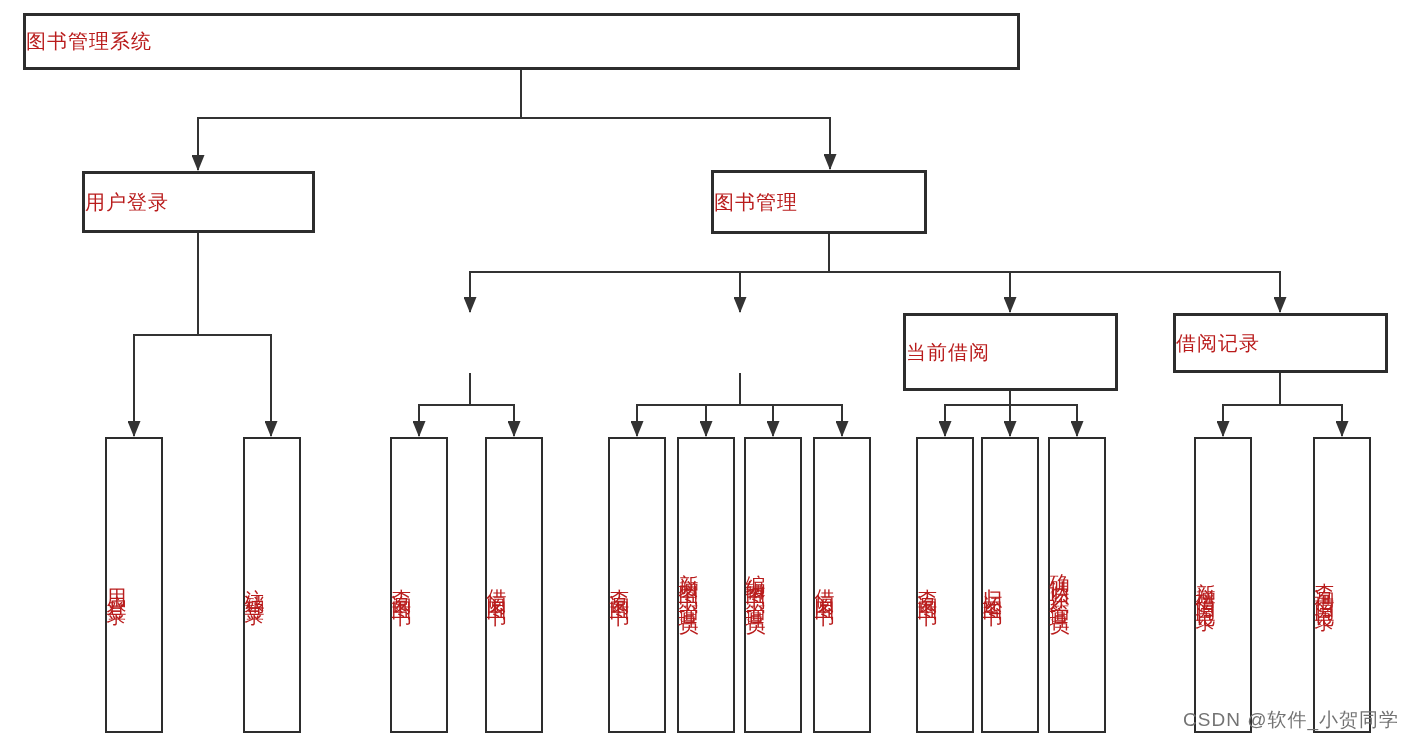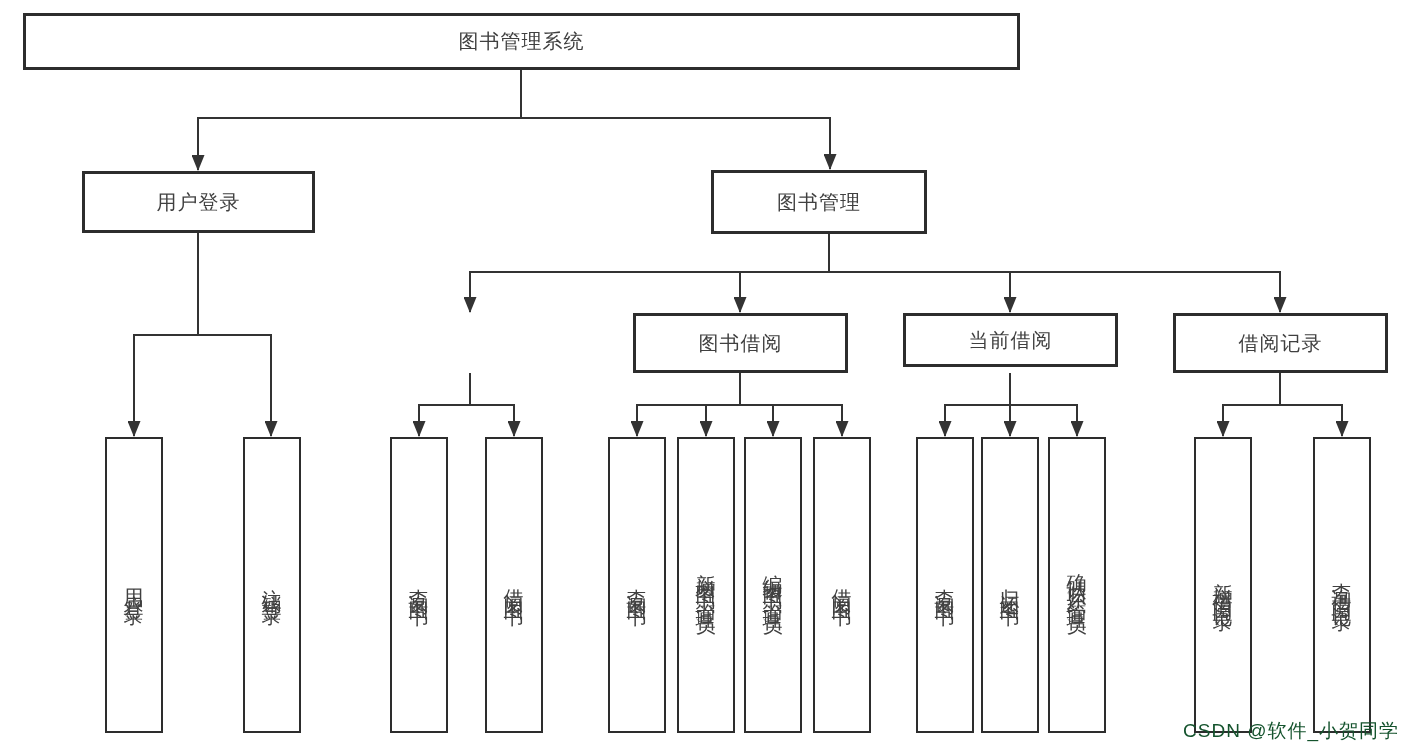--- a/index.html
+++ b/index.html
@@ -22,44 +22,43 @@
     height: 747px;
     pointer-events: none;
   }
   .box {
     position: absolute;
     box-sizing: border-box;
     background: #ffffff;
     border: 2px solid #2d2d2d;
     display: flex;
     align-items: center;
-    justify-content: center;
-    color: #404040;
+    color: #b91c1c;
   }
   .box.lvl1 { border-width: 3px; }
   .box.lvl2, .box.lvl3 { border-width: 3px; }
   .box.h span {
     font-size: 20px;
     letter-spacing: 1px;
     white-space: nowrap;
   }
   .box.v span {
     writing-mode: vertical-rl;
     text-orientation: mixed;
     font-size: 20px;
     letter-spacing: 6px;
     line-height: 1;
   }
   .watermark {
     position: absolute;
     right: 6px;
-    bottom: 3px;
+    bottom: 14px;
     font-size: 19px;
     letter-spacing: 1px;
-    color: #14532d;
+    color: #737373;
     white-space: nowrap;
   }
 </style>
 </head>
 <body>
 
 <div class="stage">
 
   <svg class="wires" viewBox="0 0 1405 747" xmlns="http://www.w3.org/2000/svg">
     <defs>
@@ -115,24 +114,21 @@
     <span>图书管理系统</span>
   </div>
 
   <div class="box h lvl2" style="left:82px;top:171px;width:233px;height:62px">
     <span>用户登录</span>
   </div>
   <div class="box h lvl2" style="left:711px;top:170px;width:216px;height:64px">
     <span>图书管理</span>
   </div>
 
-  <div class="box h lvl3" style="left:633px;top:313px;width:215px;height:60px">
-    <span>图书借阅</span>
-  </div>
-  <div class="box h lvl3" style="left:903px;top:313px;width:215px;height:54px">
+  <div class="box h lvl3" style="left:903px;top:313px;width:215px;height:78px">
     <span>当前借阅</span>
   </div>
   <div class="box h lvl3" style="left:1173px;top:313px;width:215px;height:60px">
     <span>借阅记录</span>
   </div>
 
   <div class="box v" style="left:105px;top:437px;width:58px;height:296px">
     <span>用户登录</span>
   </div>
   <div class="box v" style="left:243px;top:437px;width:58px;height:296px">

